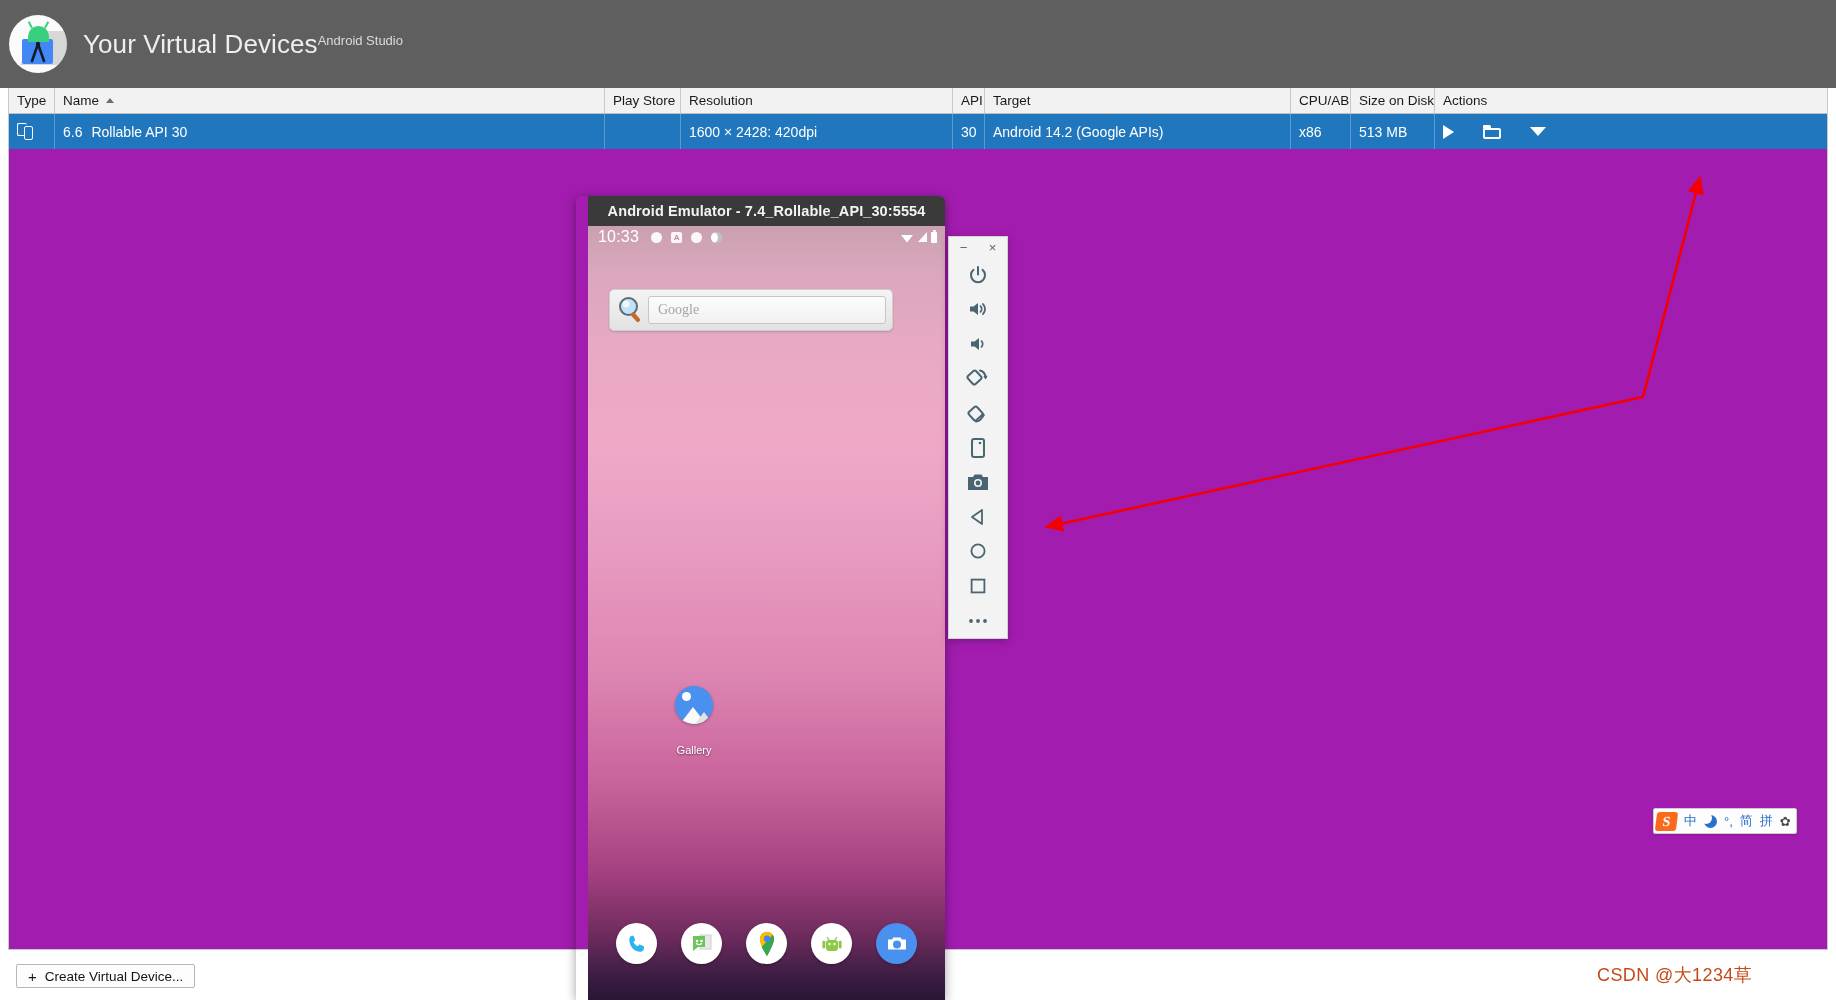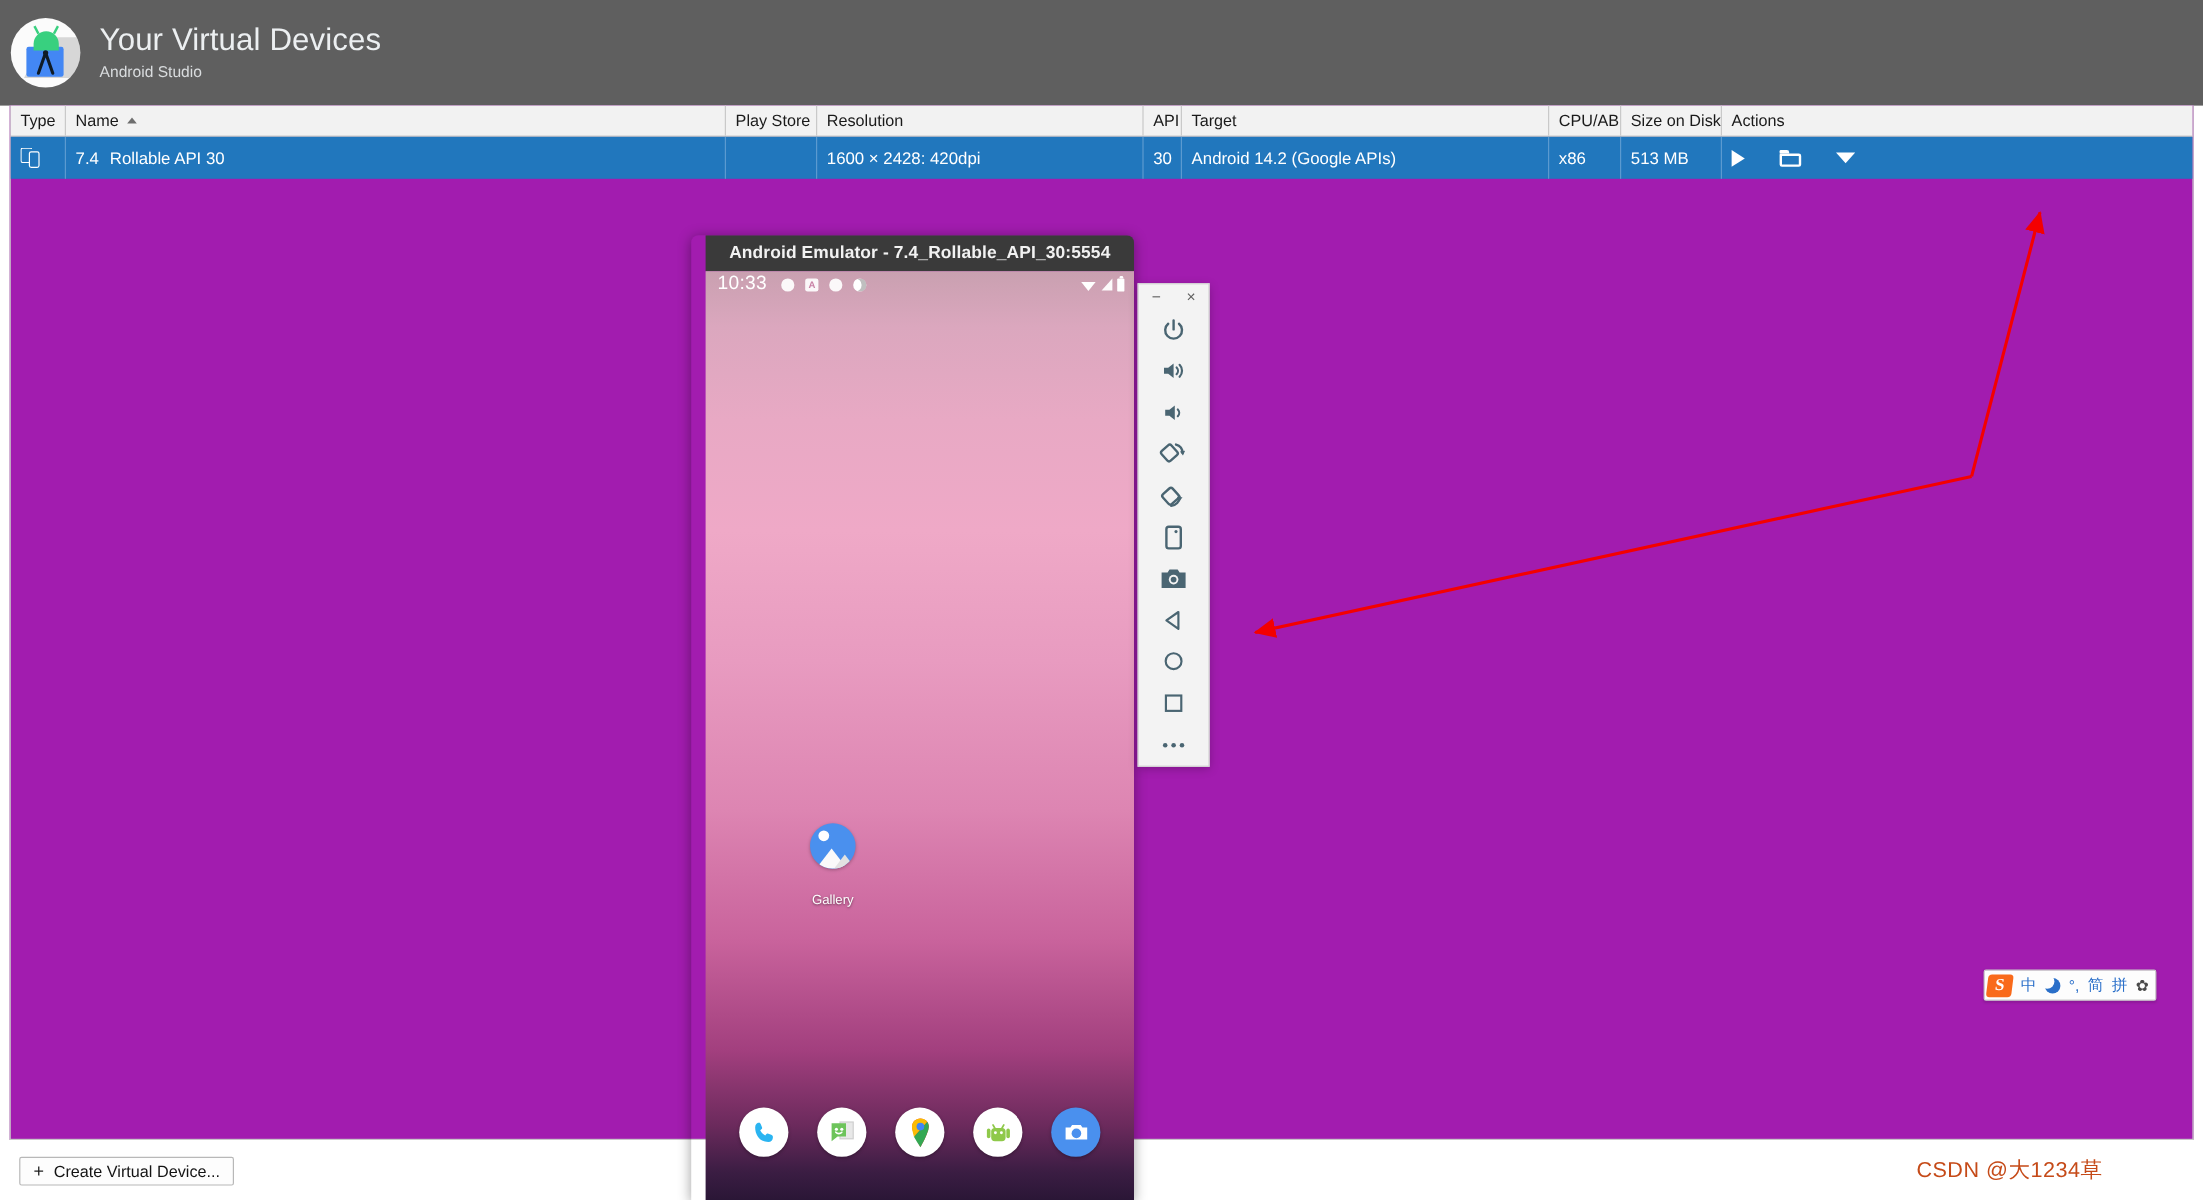--- a/index.html
+++ b/index.html
@@ -37,21 +37,21 @@
   }
   .logo-droid:before, .logo-droid:after {
     content: ""; position: absolute; top: -5px; width: 2px; height: 7px;
     background: #38d07f; transform-origin: bottom;
   }
   .logo-droid:before { left: 3px; transform: rotate(-28deg); }
   .logo-droid:after { right: 3px; transform: rotate(28deg); }
   .logo-compass {
     position: absolute; left: 20px; top: 26px; width: 18px; height: 22px;
   }
-  .header-text { display: flex; flex-direction: column; justify-content: center; }
+  .header-text { display: flex; flex-direction: row; justify-content: center; }
   .header-title {
     font-size: 26px; color: #eceff1; font-weight: 400; line-height: 30px;
     letter-spacing: 0.1px;
   }
   .header-sub {
     font-size: 13px; color: #d9dcde; line-height: 20px; margin-top: 2px;
   }
 
   
   .table-wrap {
@@ -362,21 +362,21 @@
     </div>
 
     <div class="table-row">
       <div class="cell c-type">
         <span class="devices-icon">
           <span class="back"></span>
             <span class="front"></span>
         </span>
       </div>
       <div class="cell c-name name-cell">
-        <span>7.4</span>
+        <span>6.6</span>
         <span>Rollable API 30</span>
       </div>
       <div class="cell c-play">
           <span></span>
         </div>
       <div class="cell c-res">
           <span>1600 × 2428: 420dpi</span>
         </div>
       <div class="cell c-api">
           <span>30</span>
@@ -423,20 +423,30 @@
         </span>
         <span class="sb-right">
           <svg width="14" height="11" viewBox="0 0 14 11">
             <path d="M1 3 L13 3 L7 10.5 Z" fill="#ffffff"></path>
           </svg>
           <span class="ic-signal"></span>
           <span class="ic-batt"></span>
         </span>
       </div>
 
+      <div class="search-widget">
+        <svg class="sw-magnifier" viewBox="0 0 30 30">
+          <circle cx="12.5" cy="11.5" r="8.5" fill="#bfe4f7" stroke="#5d6b76" stroke-width="2"></circle>
+          <circle cx="10" cy="9" r="3.4" fill="#ffffff" opacity=".75"></circle>
+          <rect x="17" y="17" width="4.4" height="11" rx="1.6" fill="#c66a2a" transform="rotate(-42 19 22)"></rect>
+        </svg>
+        <div class="sw-input">
+          <span>Google</span>
+        </div>
+      </div>
 
       <div class="gallery-app">
         <div class="gallery-icon">
           <span class="sun"></span>
             <span class="mount"></span>
             <span class="mount2"></span>
         </div>
         <div class="gallery-label">Gallery</div>
       </div>
 

